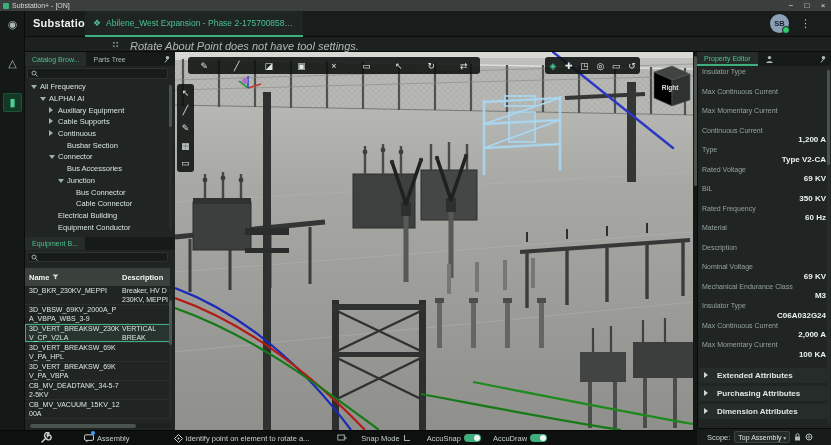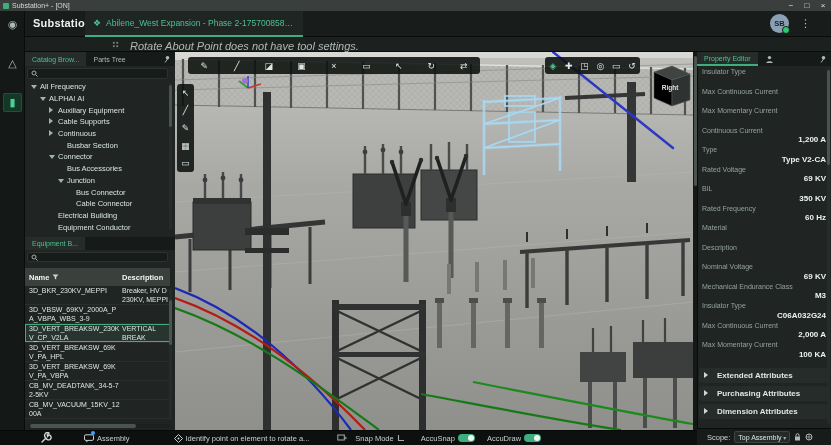--- a/index.html
+++ b/index.html
@@ -562,21 +562,21 @@
         <circle cx="4.5" cy="4.5" r="1" fill="#c6d0cb"></circle>
       </svg>
       <span>Identify point on element to rotate a...</span>
     </div>
     <div class="sb-item" style="margin-left:28px;">
       <svg width="10" height="9" viewBox="0 0 10 9">
         <rect x="0.8" y="1" width="6.5" height="5" fill="none" stroke="#9fb0a8" stroke-width="1"></rect>
         <path d="M7.3 4 L9.4 4 M8.3 3 L9.4 4 L8.3 5" stroke="#9fb0a8" stroke-width="0.9" fill="none"></path>
       </svg>
     </div>
-    <div class="sb-item" style="margin-left:8px;">
+    <div class="sb-item" style="margin-left:14px;">
       <span>Snap Mode</span>
       <svg width="8" height="8" viewBox="0 0 8 8">
         <path d="M1.5 1 V6.5 H7" stroke="#9fb0a8" stroke-width="1.1" fill="none"></path>
       </svg>
     </div>
     <div class="sb-item" style="margin-left:16px;">
       <span>AccuSnap</span>
       <span class="toggle"></span>
     </div>
     <div class="sb-item" style="margin-left:12px;">

